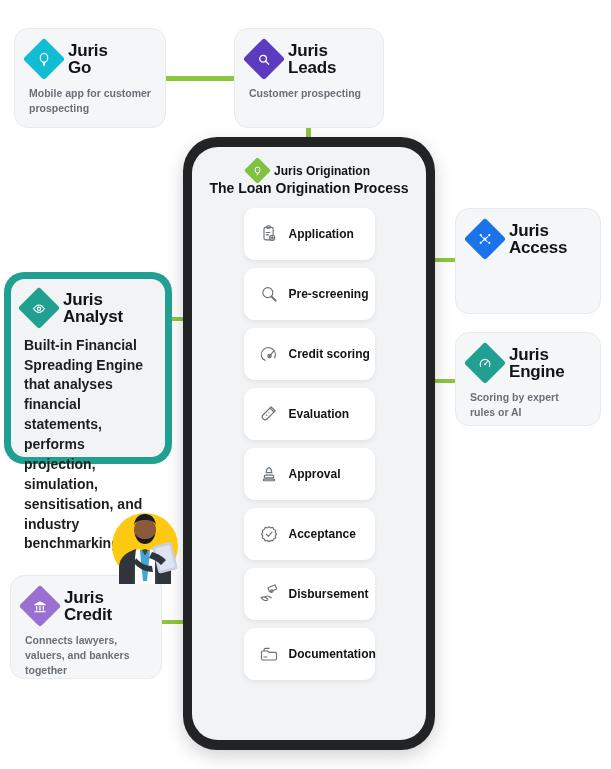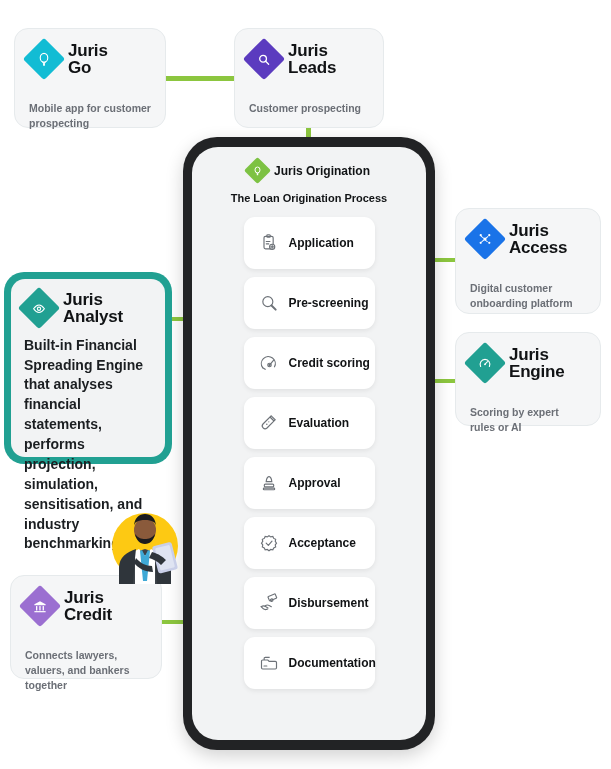--- a/index.html
+++ b/index.html
@@ -31,21 +31,21 @@
     transform:rotate(45deg);
     border-radius:3px;
     display:flex;align-items:center;justify-content:center;
   }
   .diamond svg{transform:rotate(-45deg);display:block;}
   .brand{
     font-size:17px;line-height:1.02;font-weight:bold;color:#111315;
     letter-spacing:-0.2px;
   }
   .desc{
-    margin-top:24px;
+    margin-top:9px;
     font-size:10.5px;line-height:1.45;color:#6b6f76;font-weight:bold;
   }
 
   
   #card-go{left:14px;top:28px;width:152px;height:100px;padding:13px 14px;}
   #card-leads{left:234px;top:28px;width:150px;height:100px;padding:13px 14px;}
   #card-access{left:455px;top:208px;width:146px;height:106px;padding:13px 14px;}
   #card-score{left:455px;top:332px;width:146px;height:94px;padding:13px 14px;}
   #card-credit{left:10px;top:575px;width:152px;height:104px;padding:13px 14px;}
 
@@ -68,21 +68,21 @@
   }
   #screen{
     background:#f2f3f4;border-radius:26px;width:100%;height:100%;
     box-sizing:border-box;padding:14px 12px 10px;overflow:hidden;
     display:flex;flex-direction:column;align-items:center;
   }
   .origin-head{display:flex;align-items:center;gap:7px;justify-content:center;}
   .origin-head .diamond{width:19px;height:19px;flex:0 0 19px;border-radius:2px;}
   .origin-title{font-size:12px;font-weight:bold;color:#111315;}
   .proc-title{
-    margin-top:12px;text-align:center;font-size:11px;font-weight:bold;
+    text-align:center;font-size:14px;font-weight:bold;
     color:#111315;line-height:1.24;
   }
   .steps{margin-top:11px;width:100%;display:flex;flex-direction:column;gap:8px;align-items:center;}
   .step{
     width:131px;height:52px;background:#ffffff;border-radius:11px;
     display:flex;align-items:center;gap:9px;padding-left:14px;box-sizing:border-box;
     box-shadow:0 2px 5px rgba(0,0,0,.07);
   }
   .step .sicon{width:22px;height:22px;flex:0 0 22px;display:flex;align-items:center;justify-content:center;}
   .step .slabel{font-size:12px;font-weight:bold;color:#111315;}
@@ -162,21 +162,20 @@
           <rect x="6.4" y="7" width="6" height="1.4" transform="rotate(38 6.4 7)"></rect>
           <rect x="11.6" y="11.2" width="6" height="1.4" transform="rotate(-38 11.6 11.2)"></rect>
           <rect x="6.4" y="15.6" width="6" height="1.4" transform="rotate(-38 6.4 15.6)"></rect>
           <rect x="11.6" y="12.2" width="6" height="1.4" transform="rotate(38 11.6 12.2)"></rect>
         </svg>
       </span>
       <span class="brand">
         <span>Juris</span><br><span>Access</span>
       </span>
     </div>
-    <div class="desc">Digital customer onboarding platform</div>
   </div>
 
   <div class="card" id="card-score">
     <div class="card-head">
       <span class="diamond" style="background:#21a092;">
         <svg width="15" height="15" viewBox="0 0 24 24" fill="none" stroke="#ffffff" stroke-width="1.8">
           <path d="M5 16.4 A7.8 7.8 0 1 1 19 16.4" stroke-linecap="round"></path>
           <path d="M12 12.6 L16 8.8" stroke-linecap="round"></path>
           <circle cx="12" cy="13" r="1.5" fill="#ffffff" stroke="none"></circle>
         </svg>

